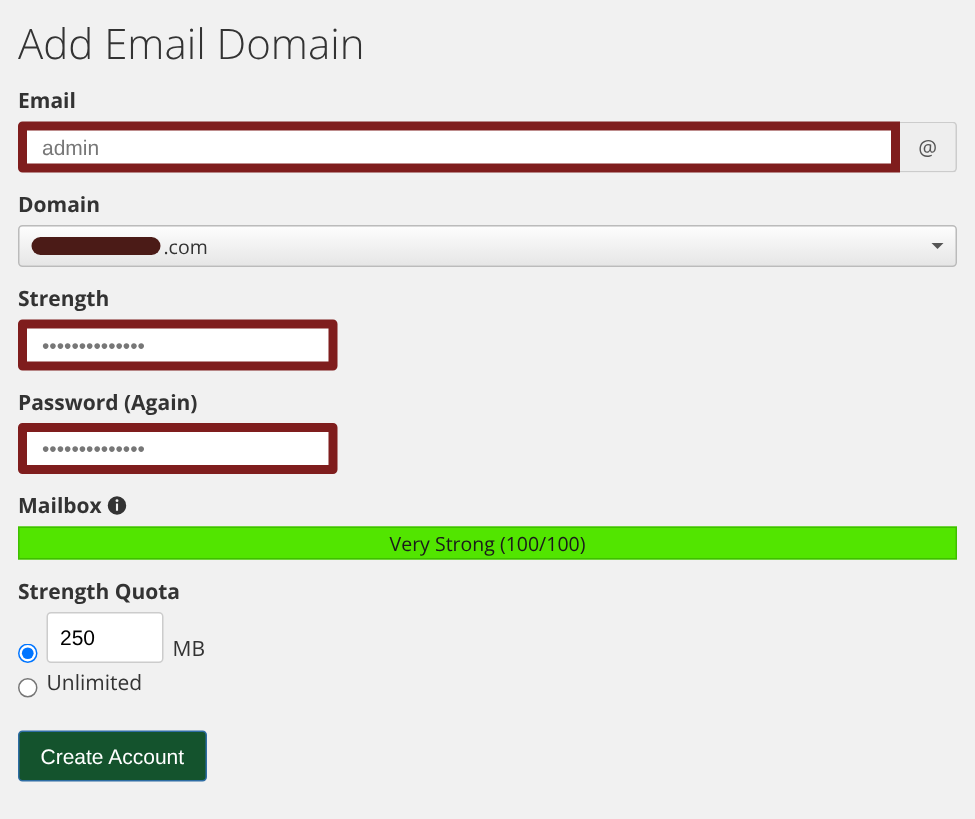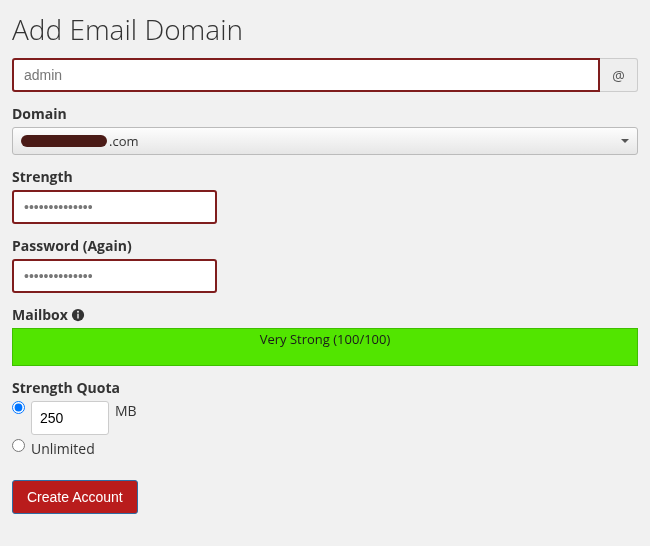--- a/index.html
+++ b/index.html
@@ -33,21 +33,21 @@
       display: flex;
       width: 100%;
     }
     .text-input {
       flex: 1;
       height: 34px;
       padding: 6px 10px;
       font-size: 14px;
       color: #777;
       background: #fff;
-      border: 2px solid #7f1d1d;
+      border: 6px solid #7f1d1d;
       border-radius: 3px;
       outline: none;
     }
     .input-group .text-input {
       border-top-right-radius: 0;
       border-bottom-right-radius: 0;
     }
     .addon {
       width: 38px;
       height: 34px;
@@ -88,29 +88,29 @@
       width: 86px;
       height: 12px;
       background: #4b1b17;
       border-radius: 6px;
       margin-right: 2px;
     }
     .domain-text { font-size: 13px; color: #333; }
     .strength-bar {
       background: #52e500;
       border: 1px solid #3fbf00;
-      height: 38px;
+      height: 22px;
       text-align: center;
       font-size: 13px;
       line-height: 20px;
       color: #1a1a1a;
     }
     .quota-row {
       display: flex;
-      align-items: flex-start;
+      align-items: flex-end;
       gap: 6px;
       margin-bottom: 4px;
       font-size: 14px;
     }
     .quota-input {
       width: 78px;
       height: 34px;
       padding: 6px 8px;
       border: 1px solid #ccc;
       border-radius: 3px;
@@ -118,34 +118,35 @@
       text-align: left;
     }
     .radio { margin: 0; }
     .unit, .opt-label { color: #333; }
     .btn-primary {
       margin-top: 10px;
       display: inline-block;
       padding: 8px 14px;
       font-size: 14px;
       color: #fff;
-      background: #b91c1c;
+      background: #14532d;
       border: 1px solid #2e6da4;
       border-radius: 3px;
       cursor: pointer;
     }
   </style>
 </head>
 <body>
 
 
 
 <h1>Add Email Domain</h1>
 
 <div class="field">
+  <label class="label">Email</label>
   <div class="input-group">
     <input type="text" class="text-input" value="admin" style="">
     <div class="addon">@</div>
   </div>
 </div>
 
 <div class="field">
   <label class="label">Domain</label>
   <div class="select-wrap">
     <span class="redacted"></span>

